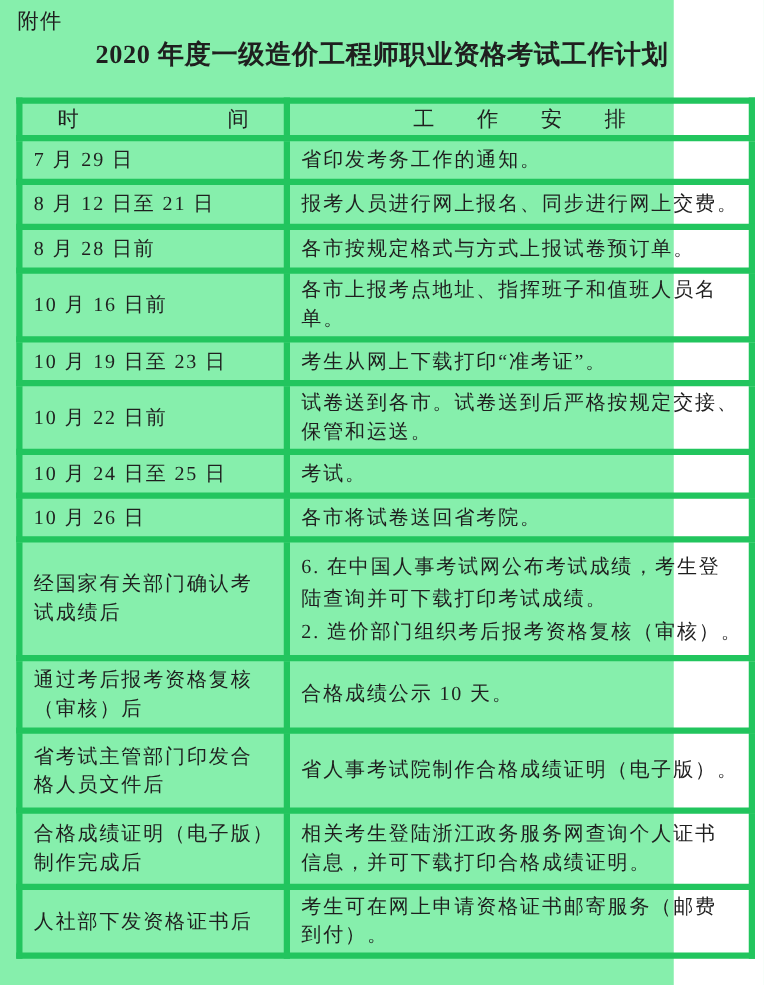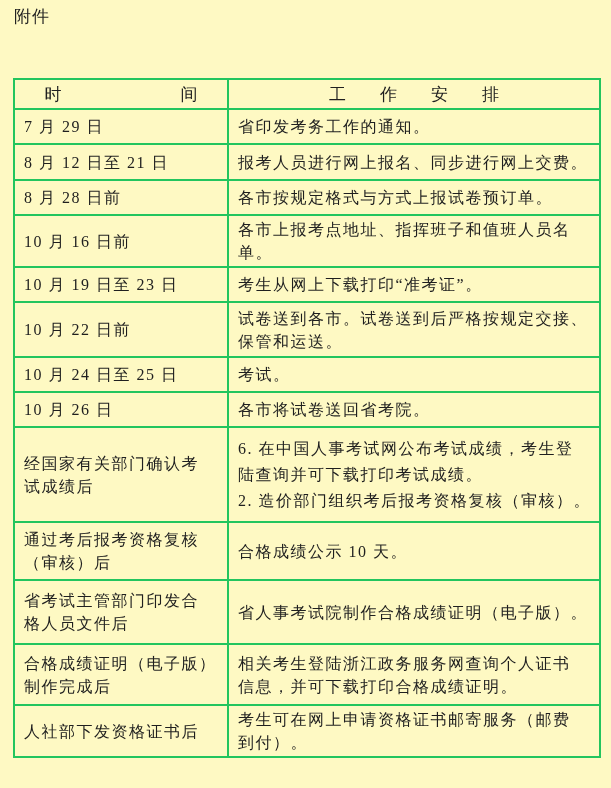--- a/index.html
+++ b/index.html
@@ -10,23 +10,23 @@
   }
   body {
     width: 611px;
     height: 788px;
     font-family: "Liberation Serif", serif;
     color: #1f1f1f;
     overflow: hidden;
   }
   .page {
     position: relative;
-    width: 611px;
+    width: 539px;
     height: 788px;
-    background: #fef9c3;
+    background: #86efac;
   }
   .attachment-label {
     position: absolute;
     left: 14px;
     top: 5px;
     font-size: 17px;
     letter-spacing: 1px;
   }
   .doc-title {
     position: absolute;
@@ -45,21 +45,21 @@
     top: 78px;
     width: 586px;
     border-collapse: collapse;
     table-layout: fixed;
     border: 2px solid #000000;
   }
   .schedule-table col.col-time { width: 214px; }
   .schedule-table col.col-work { width: 372px; }
   .schedule-table th,
   .schedule-table td {
-    border: 2px solid #22c55e;
+    border: 5px solid #22c55e;
     padding: 2px 4px 2px 9px;
     vertical-align: middle;
     overflow: hidden;
   }
   .schedule-table th {
     height: 30px;
     font-weight: normal;
     font-size: 17px;
     text-align: center;
     padding: 0;
@@ -79,20 +79,21 @@
   .spread .line {
     margin: 3px 0;
   }
 </style>
 </head>
 <body>
 
 <div class="page">
   <div class="attachment-label">附件</div>
 
+  <h1 class="doc-title">2020 年度一级造价工程师职业资格考试工作计划</h1>
 
   <table class="schedule-table">
     <colgroup>
       <col class="col-time">
       <col class="col-work">
     </colgroup>
     <thead>
       <tr>
         <th>时　　　　　　　间</th>
         <th>工　　作　　安　　排</th>

